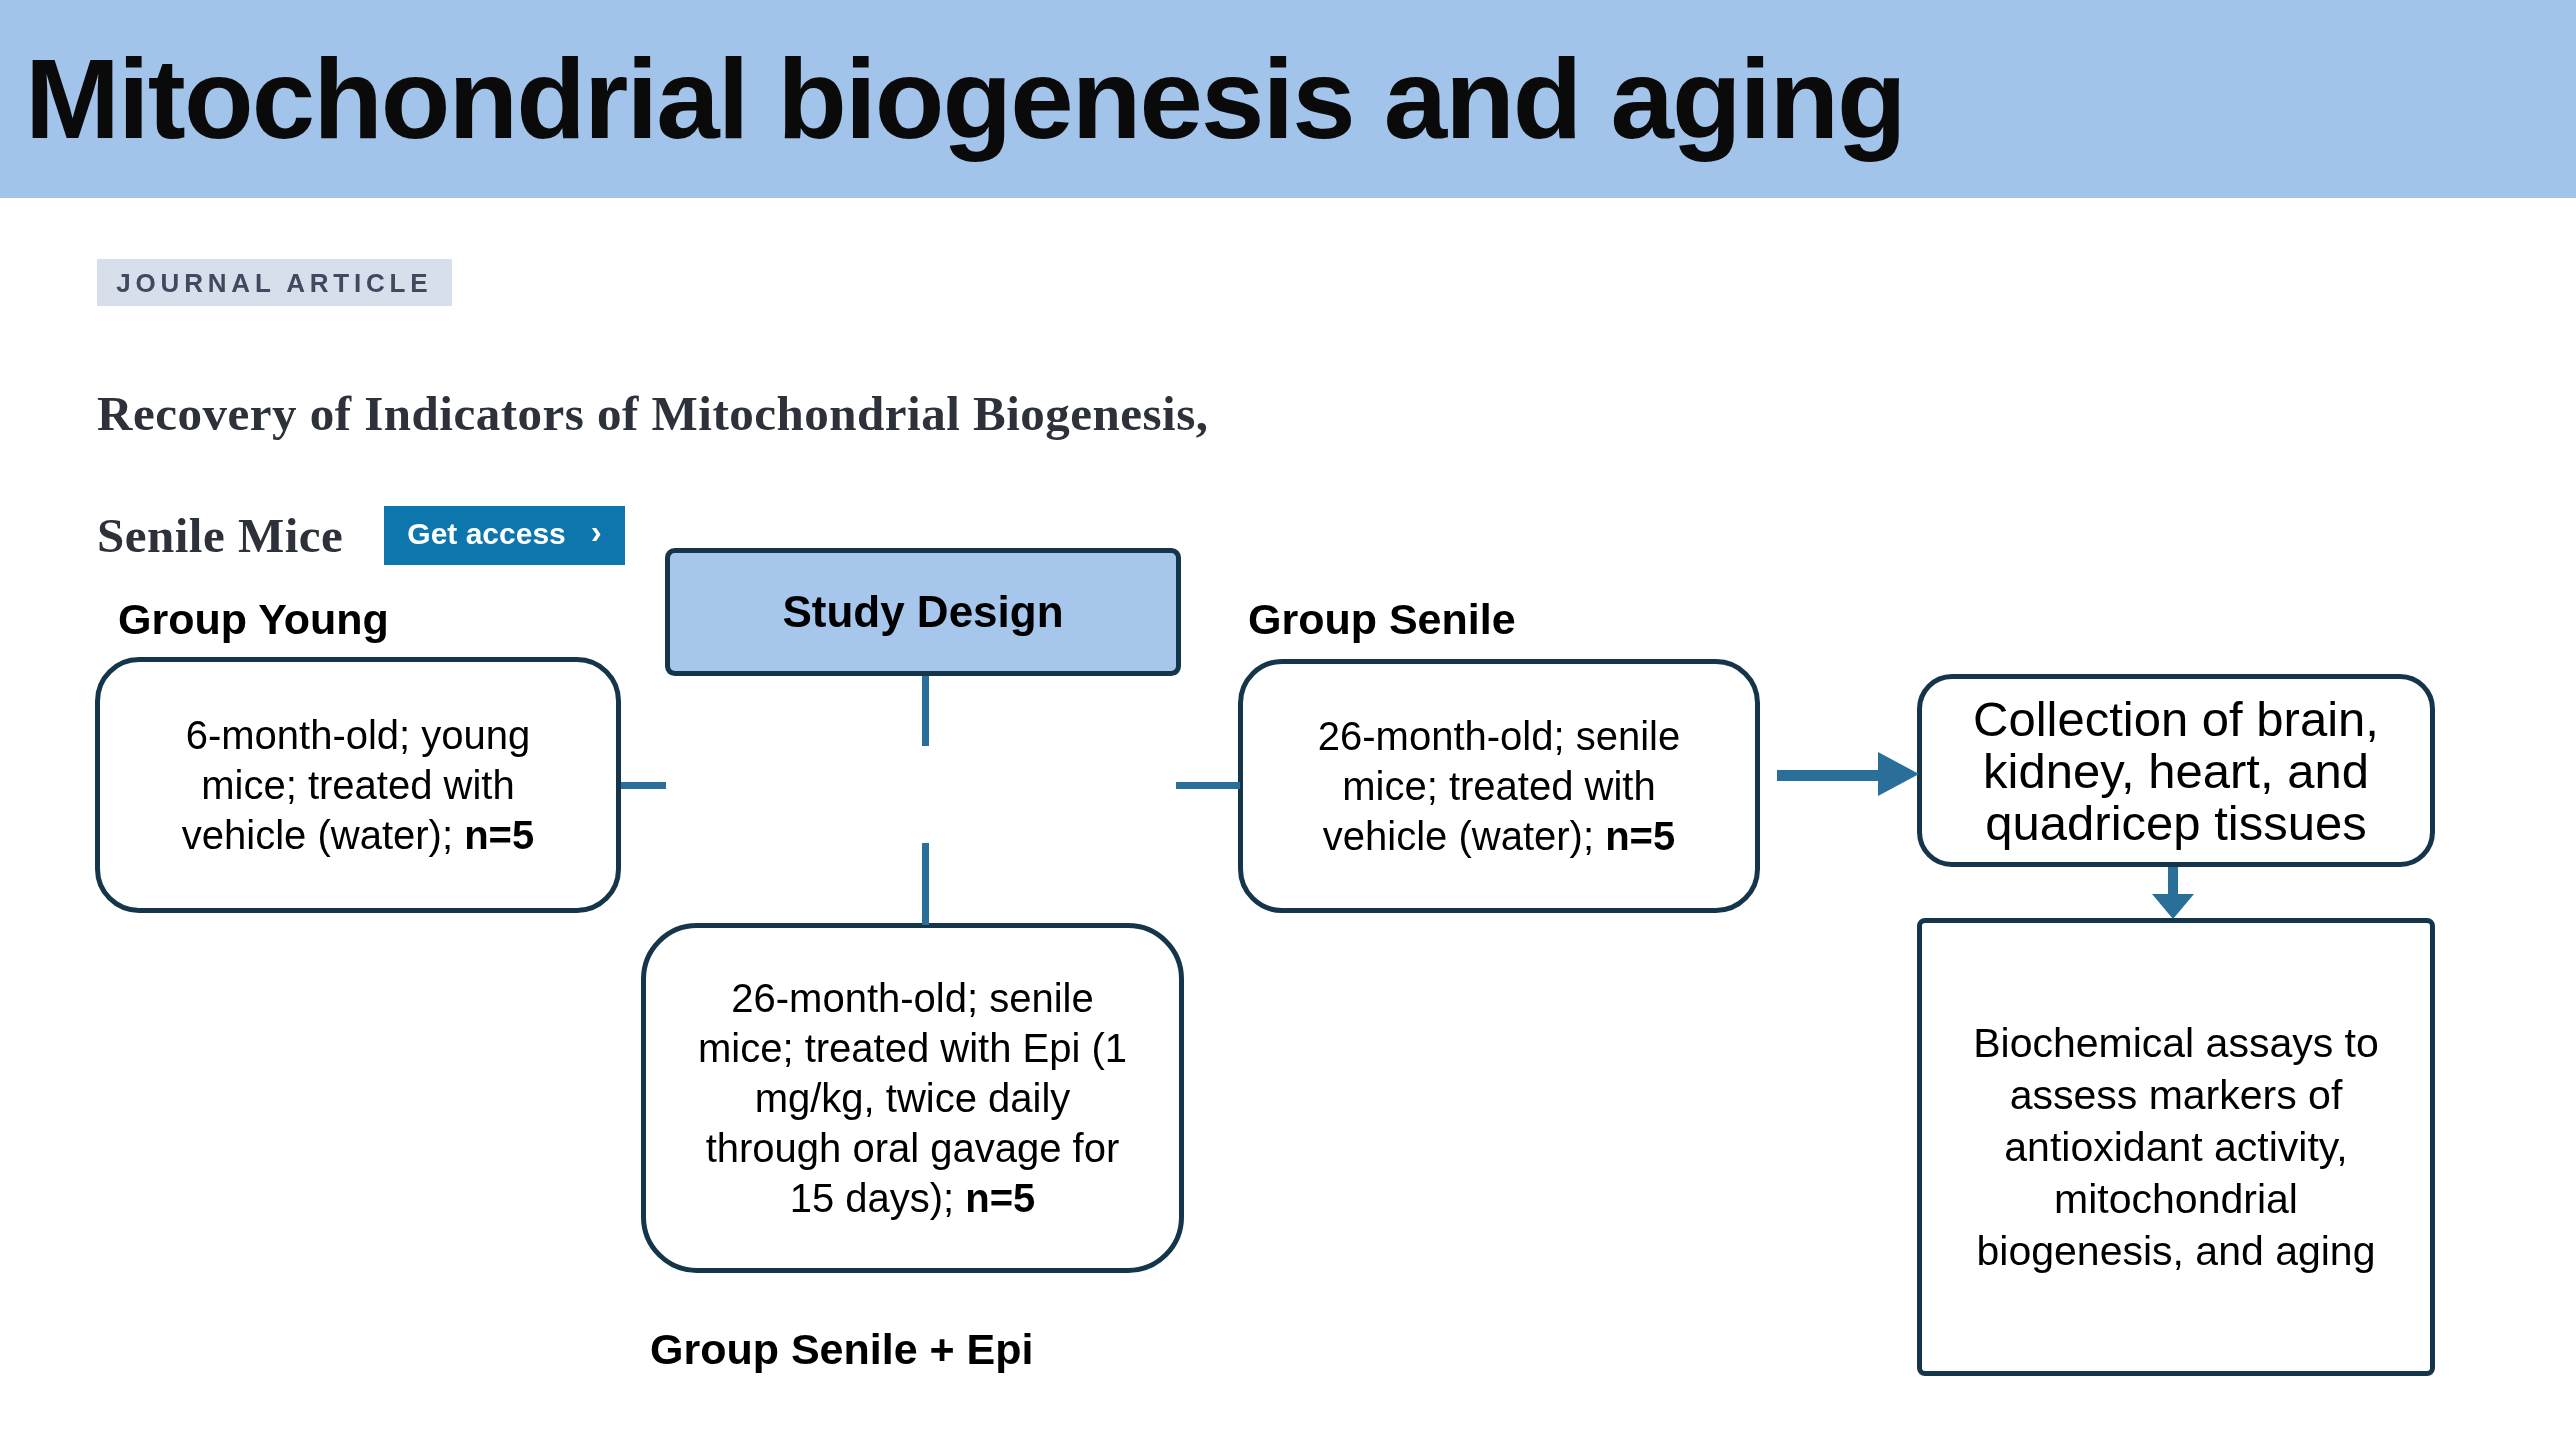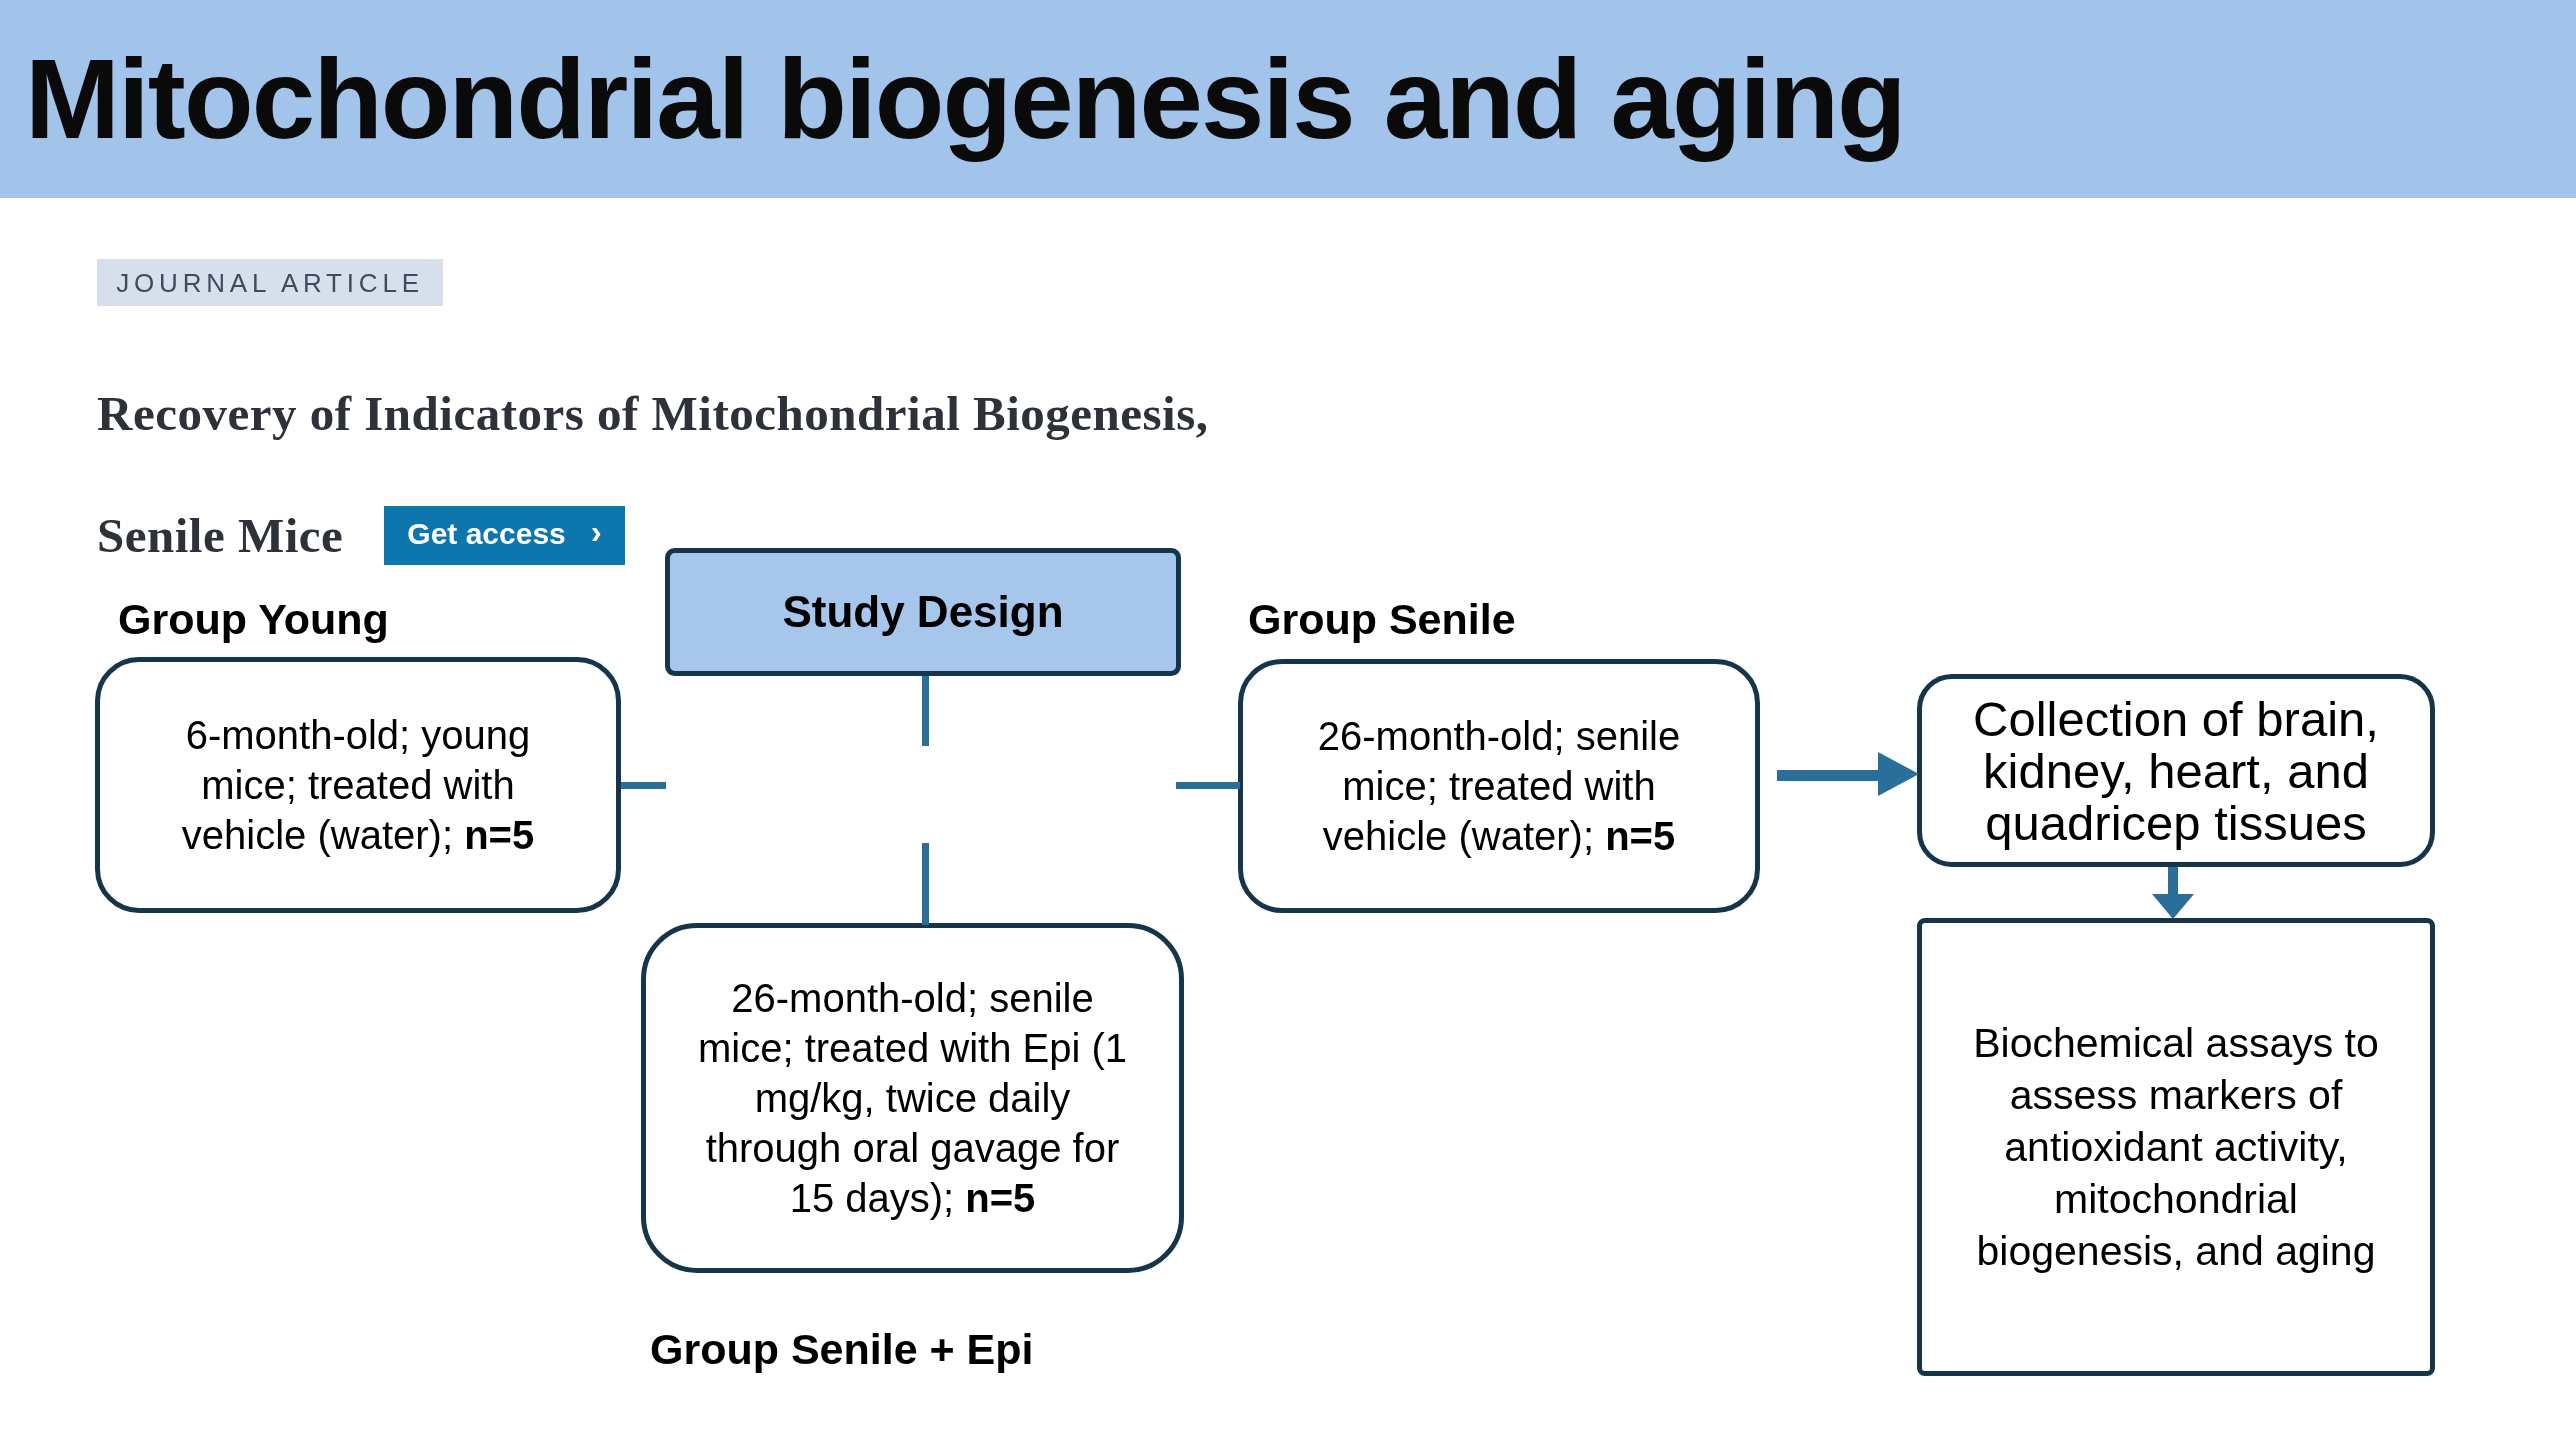--- a/index.html
+++ b/index.html
@@ -16,21 +16,21 @@
   }
   #title-bar h1{
     margin:0 0 0 25px; font-size:114px; font-weight:bold; color:#0a0a0a;
     letter-spacing:-1.9px; line-height:1;
   }
 
   
   #article{ position:absolute; left:97px; top:259px; }
   .badge{
     display:inline-block; background:var(--c-badge_bg,#d8dfec); color:#3f4a5f;
-    font-size:26px; font-weight:normal; letter-spacing:4.8px;
+    font-size:26px; font-weight:bold; letter-spacing:4.8px;
     padding:8.7px 19.3px 7.7px 19.3px;
   }
   .art-title{
     margin-top:15.5px; font-family:"Liberation Serif", serif; font-weight:bold;
     font-size:49px; line-height:61px; color:#2d313a; letter-spacing:0.5px;
     white-space:pre-line;
   }
   .art-line{ white-space:pre;text-align:right; }
   .last-line{ display:flex; align-items:center; }
   .get-access{

